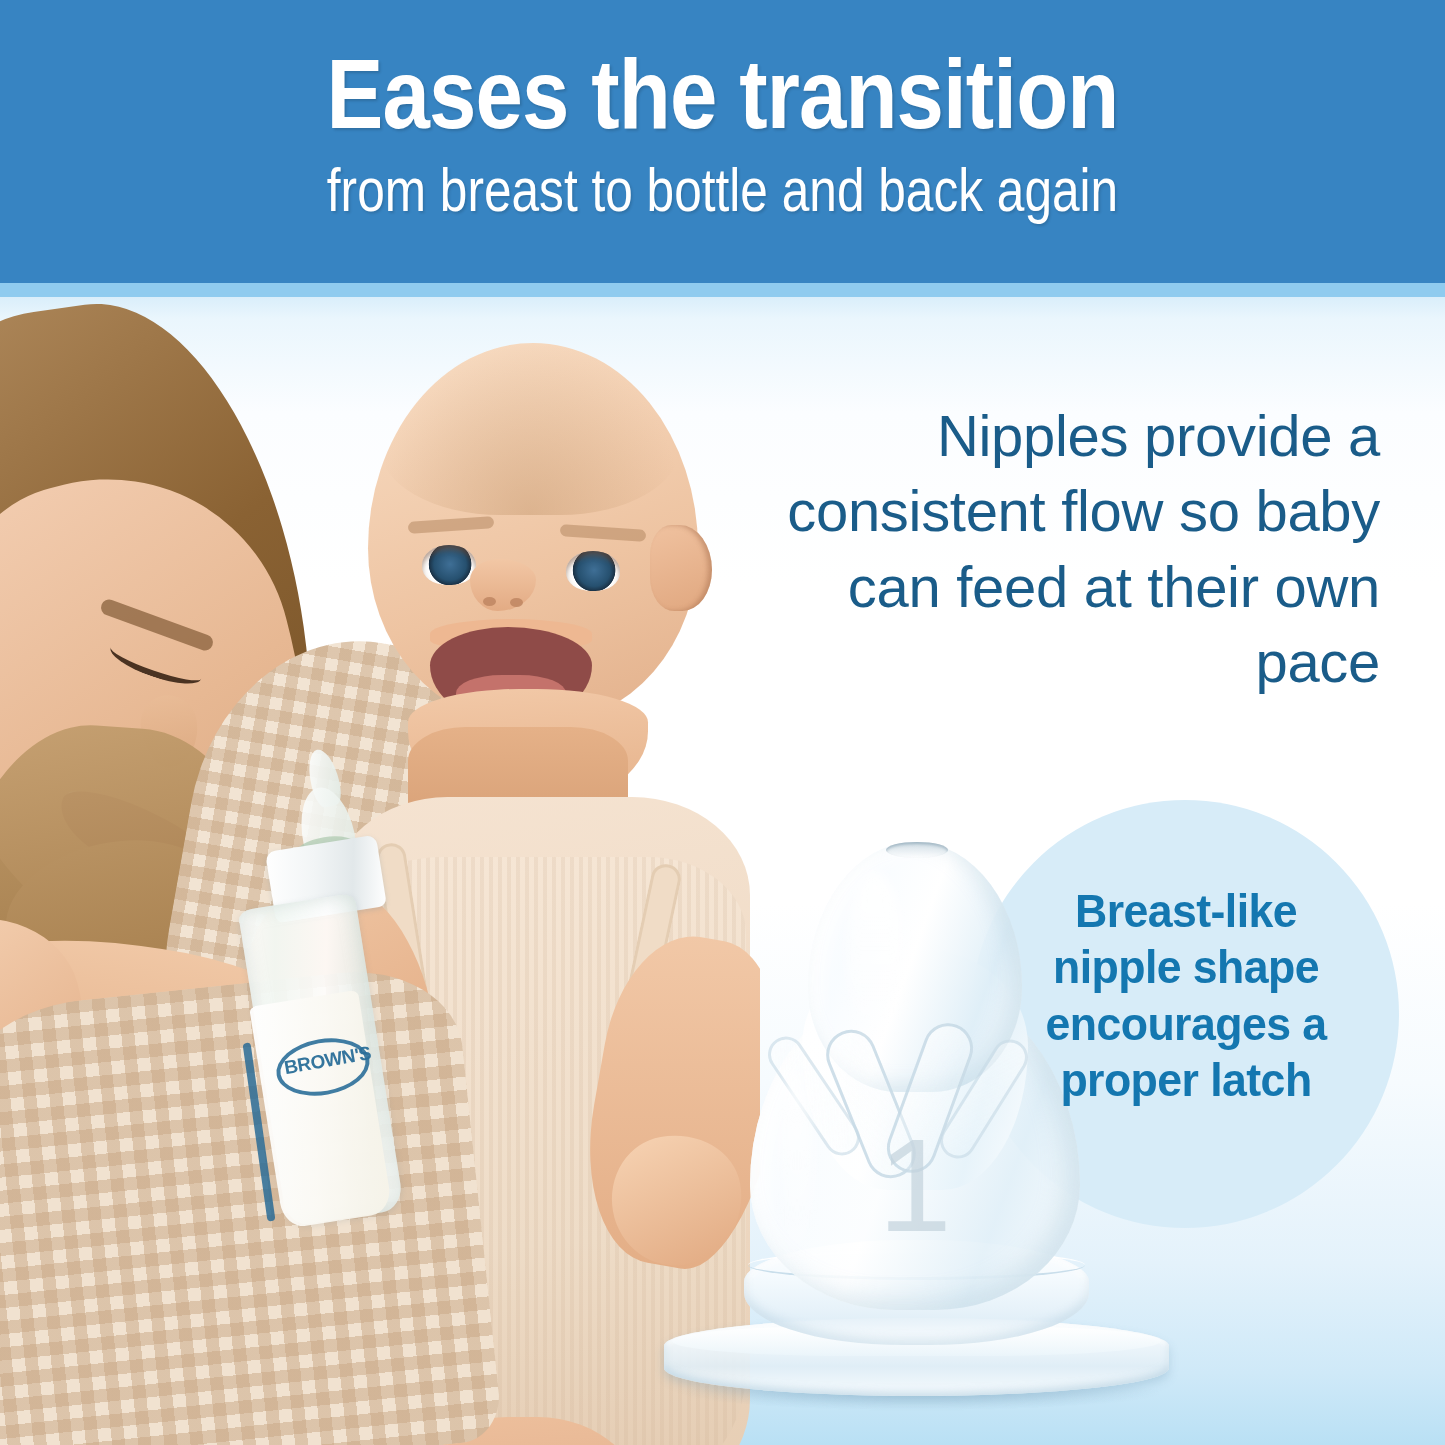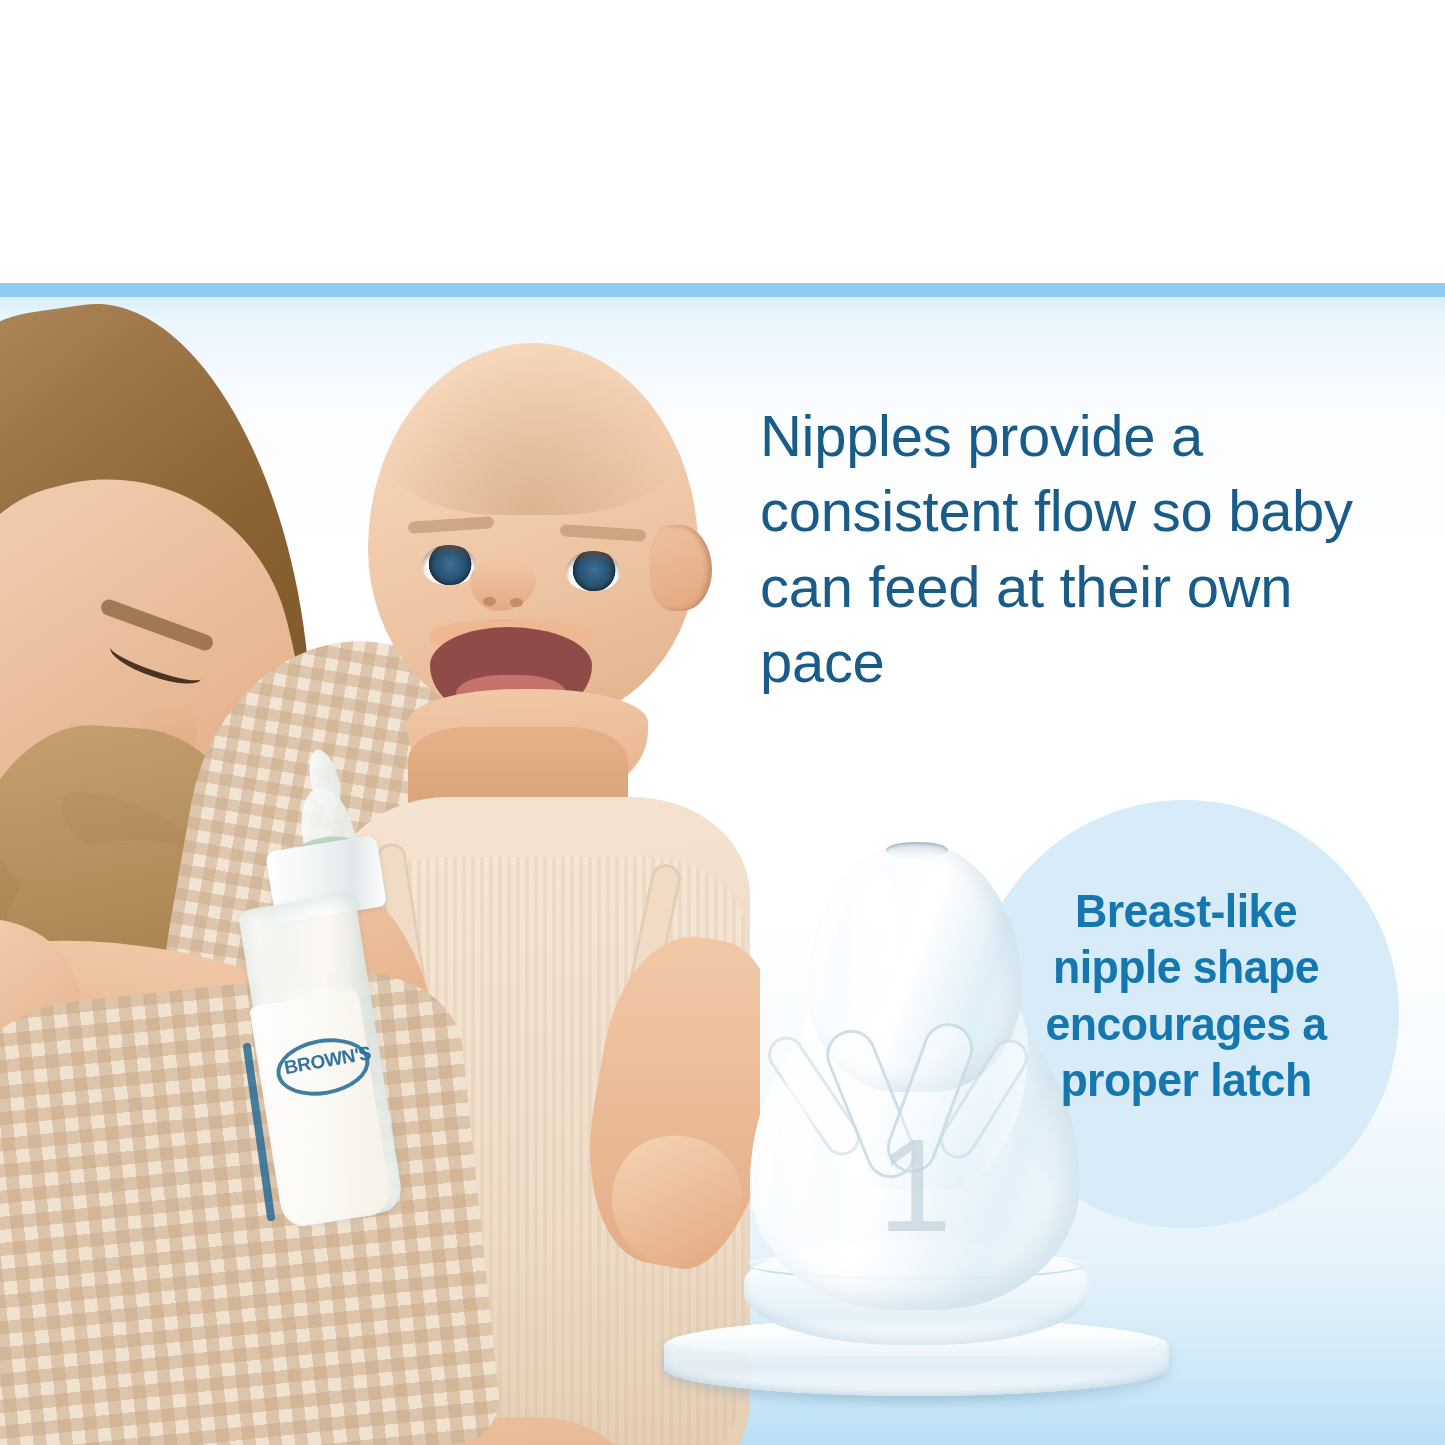--- a/index.html
+++ b/index.html
@@ -77,21 +77,21 @@
         #b9e0f4 1162px);
     z-index: 1;
   }
 
   
   #lede {
     position: absolute;
     left: 760px;
     top: 398px;
     width: 620px;
-    text-align: left;
+    text-align: right;
     font-size: 58px;
     font-weight: 300;
     line-height: 1.30;
     color: #1a5c89;
     letter-spacing: -0.3px;
     z-index: 5;
   }
 
   
   #callout-circle {
@@ -588,15 +588,19 @@
     <div class="np np-highlight"></div>
     <div class="np np-highlight2"></div>
     <div class="np np-tip-hole"></div>
     <div class="np np-number">1</div>
   </div>
 
   <div id="lede">Nipples provide a consistent flow so baby can feed at their own pace</div>
 
   <div id="callout-text">Breast-like nipple shape encourages a proper latch</div>
 
+  <div id="header-banner">
+    <div id="headline">Eases the transition</div>
+    <div id="subhead">from breast to bottle and back again</div>
+  </div>
   <div id="banner-underline"></div>
 
 </div>
 
 </body></html>

